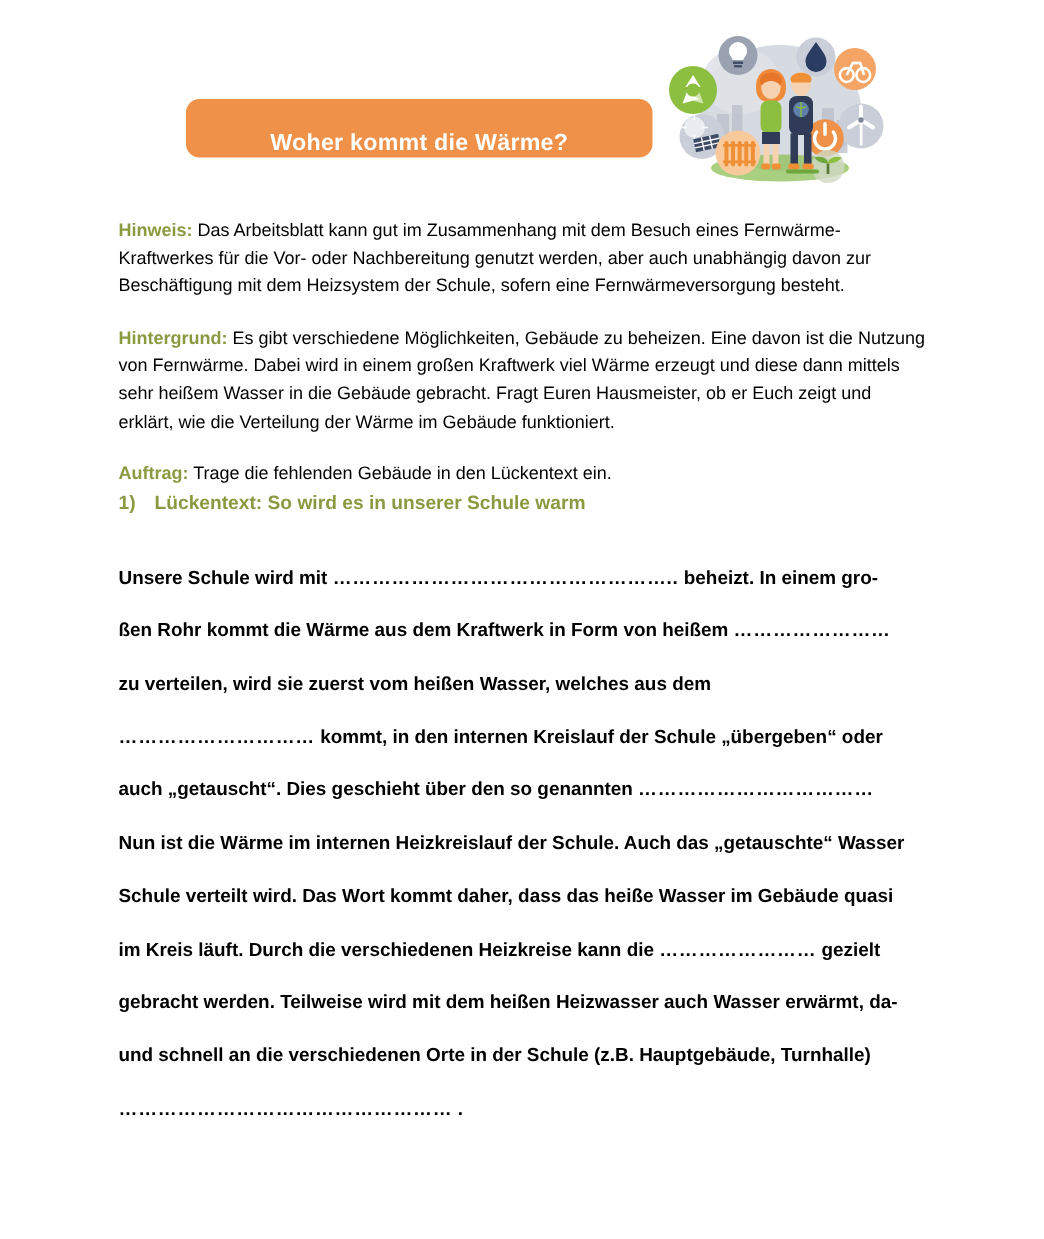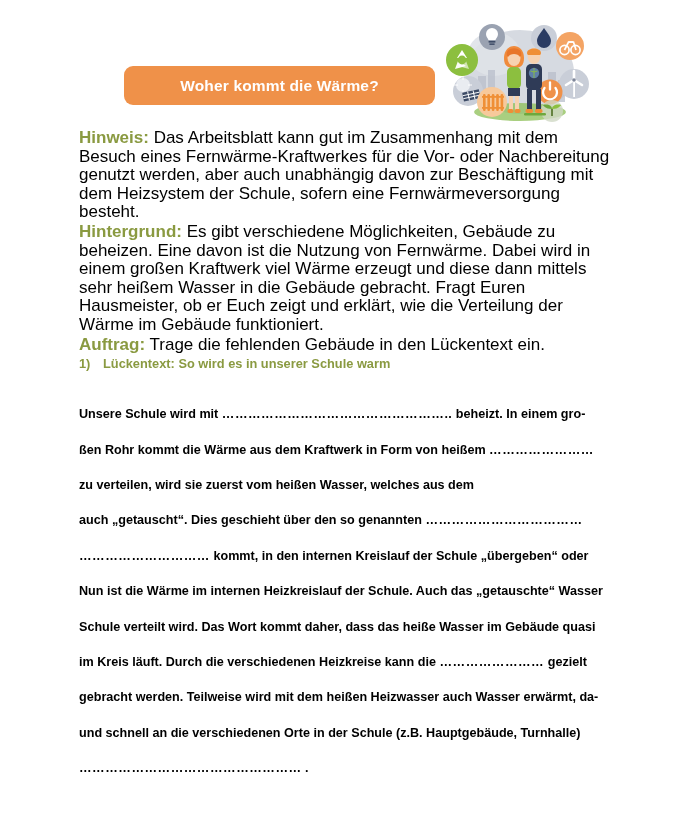--- a/index.html
+++ b/index.html
@@ -25,21 +25,21 @@
 
   .title-banner {
     position: absolute;
     left: 124px;
     top: 66px;
     width: 311px;
     height: 39px;
     background: #ef9149;
     border-radius: 9px;
     display: flex;
-    align-items: center;
+    align-items: flex-end;
     justify-content: center;
   }
   .title-banner-text {
     color: #ffffff;
     font-size: 15.5px;
     font-weight: bold;
     letter-spacing: 0.15px;
   }
 
   .hero-illustration {
@@ -52,22 +52,22 @@
 
   
   .body-wrap {
     position: absolute;
     left: 79px;
     top: 128px;
     width: 538px;
   }
 
   p.para {
-    margin: 1px 0 1px 0;
-    font-size: 17px;
+    margin: 16px 0 1px 0;
+    font-size: 12px;
     line-height: 18.6px;
     text-align: left;
   }
   .para-gap-lg { margin-bottom: 14px; }
   .para-gap-md { margin-bottom: 13px; }
 
   .lead {
     color: #8a9a41;
     font-weight: bold;
   }
@@ -262,22 +262,22 @@
   </p>
 
   <div class="section-heading">
     <span class="num">1)</span><span>Lückentext: So wird es in unserer Schule warm</span>
   </div>
 
   <div class="cloze">
     <p><span>Unsere Schule wird mit </span><span class="dots">……………………………………………..</span><span> beheizt. In einem gro-</span></p>
     <p><span>ßen Rohr kommt die Wärme aus dem Kraftwerk in Form von heißem </span><span class="dots">……………………</span><span></span></p>
     <p><span>zu verteilen, wird sie zuerst vom heißen Wasser, welches aus dem</span><span class="dots"></span><span></span></p>
+    <p><span></span><span class="dots">…………………………</span><span> kommt, in den internen Kreislauf der Schule „übergeben“ oder</span></p>
     <p><span>auch „getauscht“. Dies geschieht über den so genannten </span><span class="dots">………………………………</span><span></span></p>
-    <p><span></span><span class="dots">…………………………</span><span> kommt, in den internen Kreislauf der Schule „übergeben“ oder</span></p>
     <p><span>Nun ist die Wärme im internen Heizkreislauf der Schule. Auch das „getauschte“ Wasser</span><span class="dots"></span><span></span></p>
     <p><span>Schule verteilt wird. Das Wort kommt daher, dass das heiße Wasser im Gebäude quasi</span><span class="dots"></span><span></span></p>
     <p><span>im Kreis läuft. Durch die verschiedenen Heizkreise kann die </span><span class="dots">……………………</span><span> gezielt</span></p>
     <p><span>gebracht werden. Teilweise wird mit dem heißen Heizwasser auch Wasser erwärmt, da-</span><span class="dots"></span><span></span></p>
     <p><span>und schnell an die verschiedenen Orte in der Schule (z.B. Hauptgebäude, Turnhalle)</span><span class="dots"></span><span></span></p>
     <p><span></span><span class="dots">……………………………………………</span><span> .</span></p>
   </div>
 </div>
 
 </body></html>

